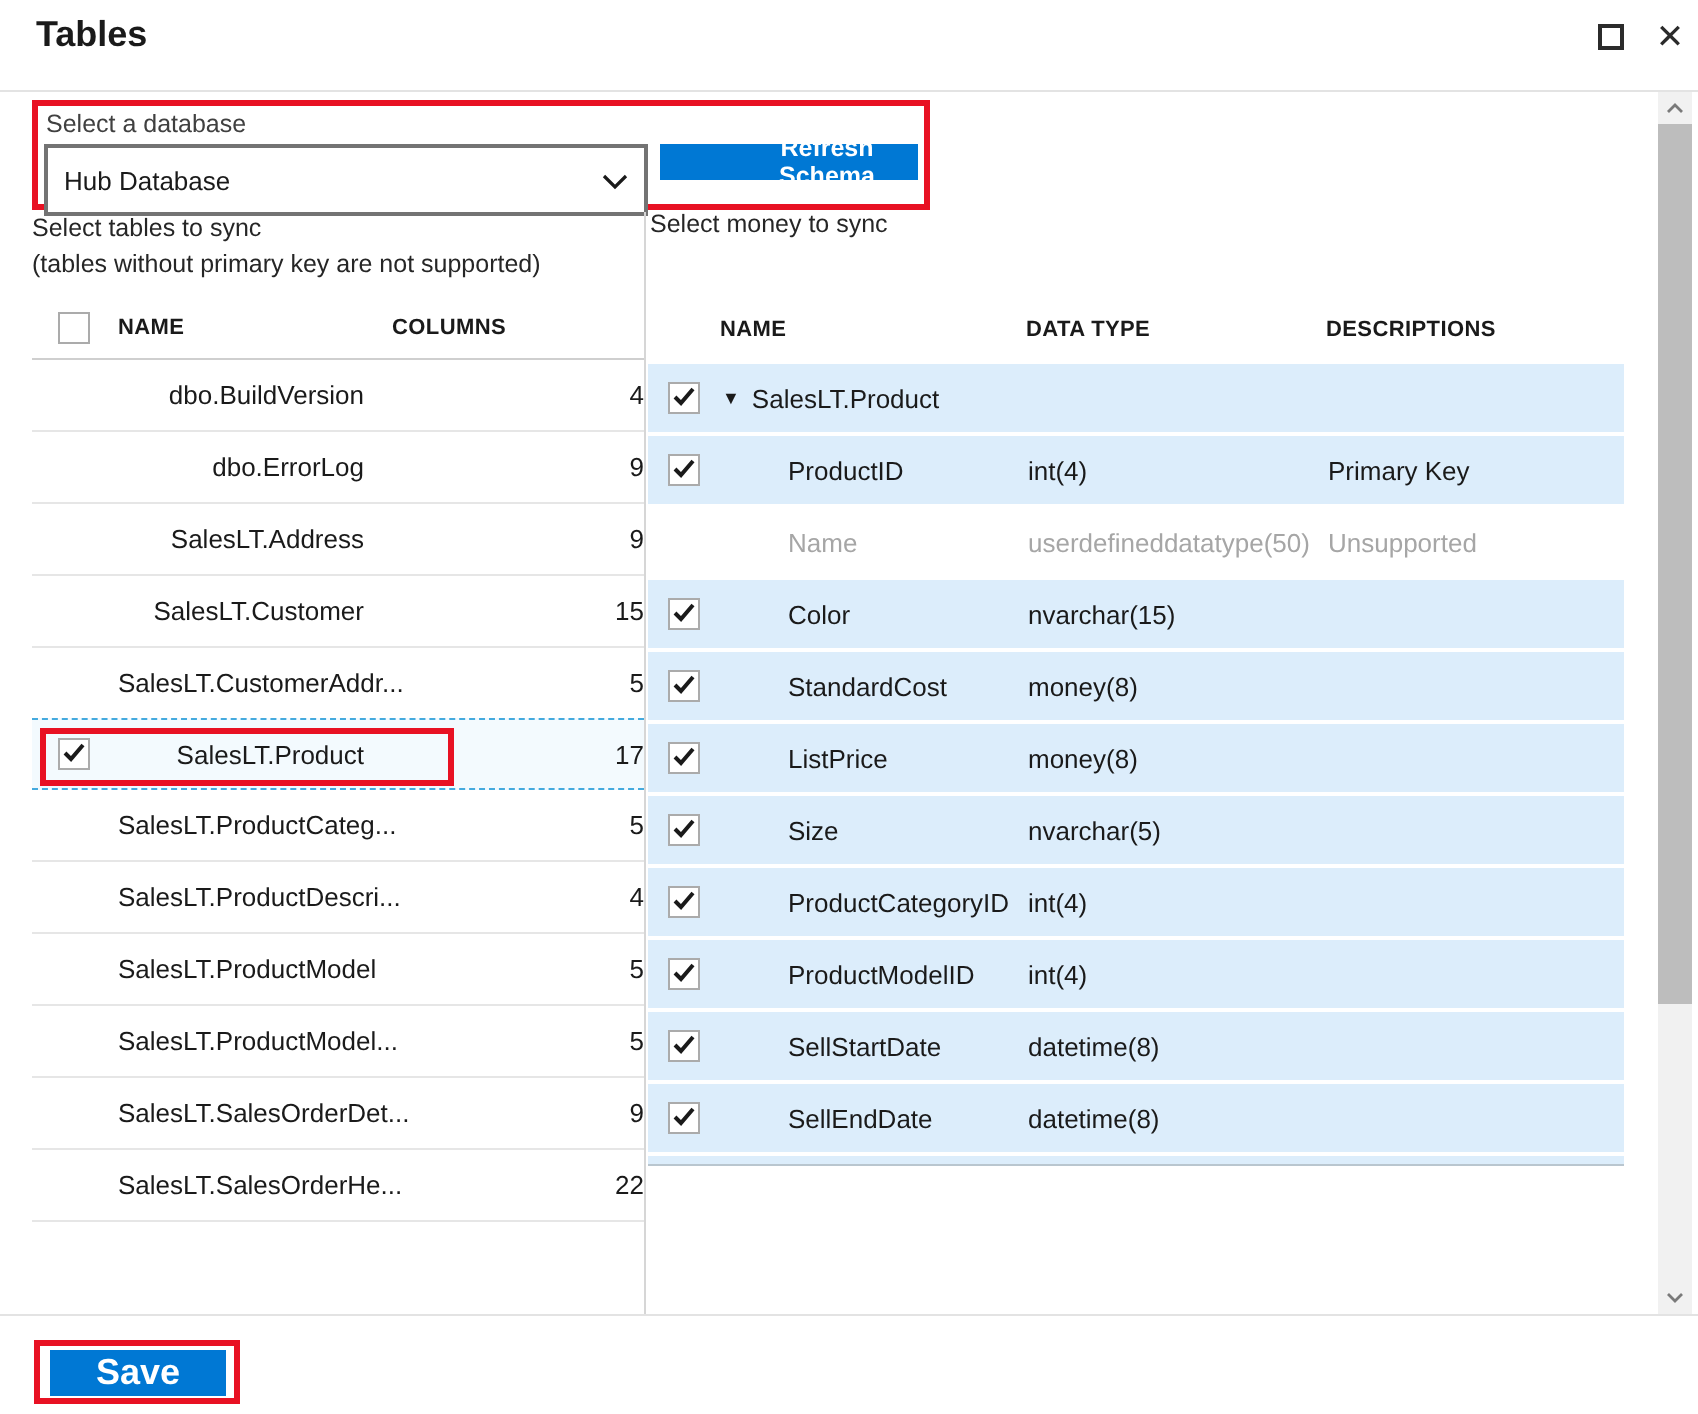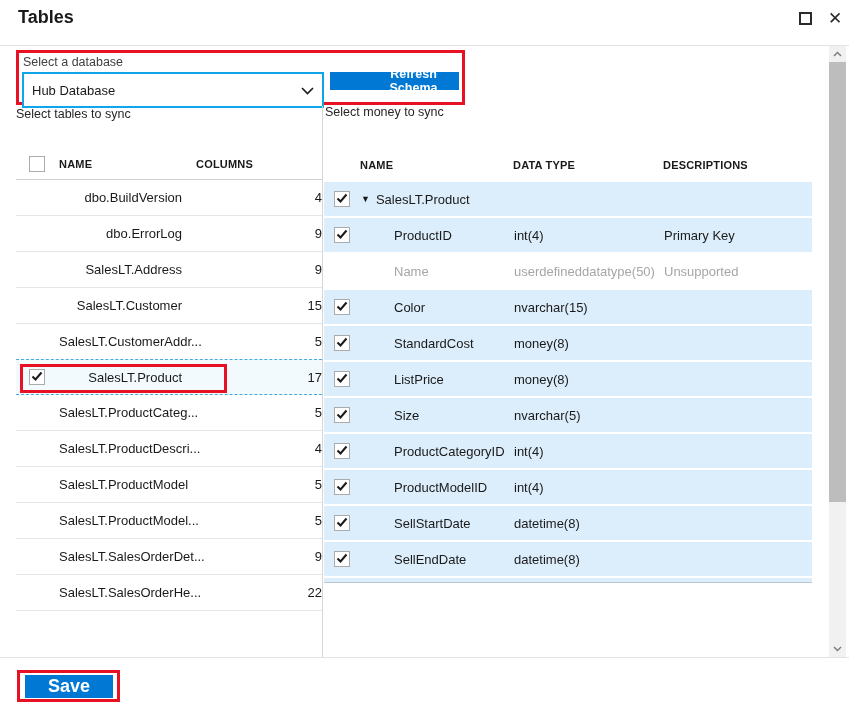--- a/index.html
+++ b/index.html
@@ -20,21 +20,21 @@
 
   
   .red-callout { border:3px solid #e81123; pointer-events:none; }
   .callout-db { left:16px; top:50px; width:449px; height:55px; }
   .callout-save { left:17px; top:670px; width:103px; height:32px; }
 
   
   .db-label { left:23px; top:55px; font-size:12.5px; color:#404040; }
   .db-select {
     left:22px; top:72px; width:302px; height:27px;
-    border:2px solid #0ea5e9; background:#fff;
+    border:2px solid #737373; background:#fff;
     display:flex; align-items:center; padding:16px 8px; font-size:13px; color:#1a1a1a; cursor:pointer;
   }
   .db-select .val { flex:1; }
   .refresh-btn {
     left:330px; top:72px; width:129px; height:18px;
     background:#0078d4; color:#fff; border:none;
     font-size:12.5px; font-weight:bold; font-family:"Liberation Sans",sans-serif;
     display:flex; align-items:center; justify-content:center; cursor:pointer;padding-left:44px;
   }
 
@@ -112,20 +112,21 @@
   <span>
     <svg width="13" height="8" viewBox="0 0 13 8">
         <path d="M1 1 L6.5 6.5 L12 1" stroke="#1a1a1a" stroke-width="1.6" fill="none"></path>
       </svg>
   </span>
 </div>
 <button class="abs refresh-btn">Refresh Schema</button>
 
 <div class="abs tables-label">
   <div>Select tables to sync</div>
+  <div>(tables without primary key are not supported)</div>
 </div>
 <div class="abs fields-label">Select money to sync</div>
 <div class="abs v-divider"></div>
 <div class="abs bottom-line"></div>
 
 <div class="abs lgrid-head">
   <span class="checkbox"></span>
   <span>NAME</span>
   <span>COLUMNS</span>
 </div>

